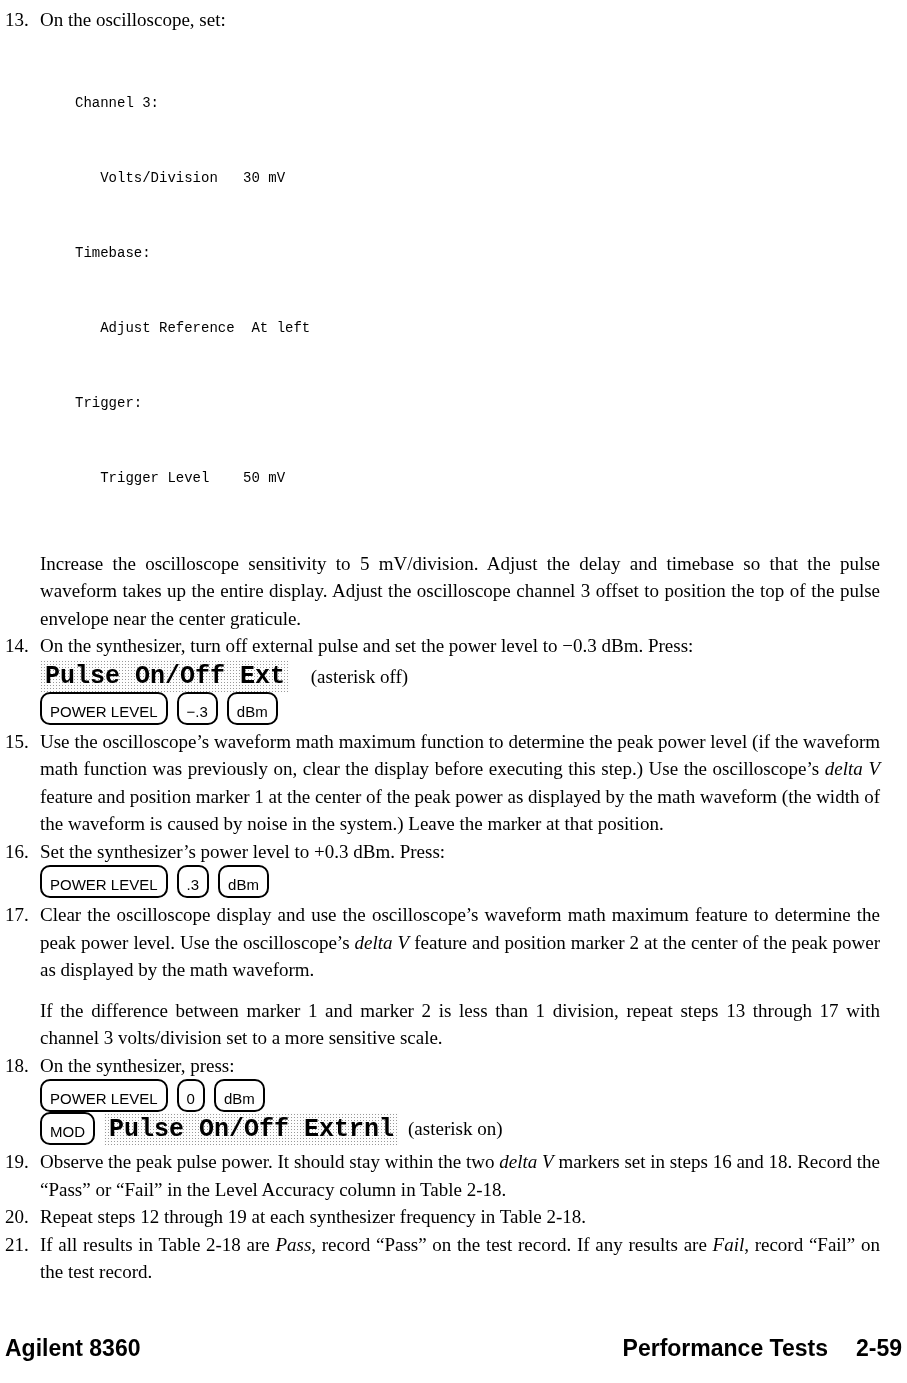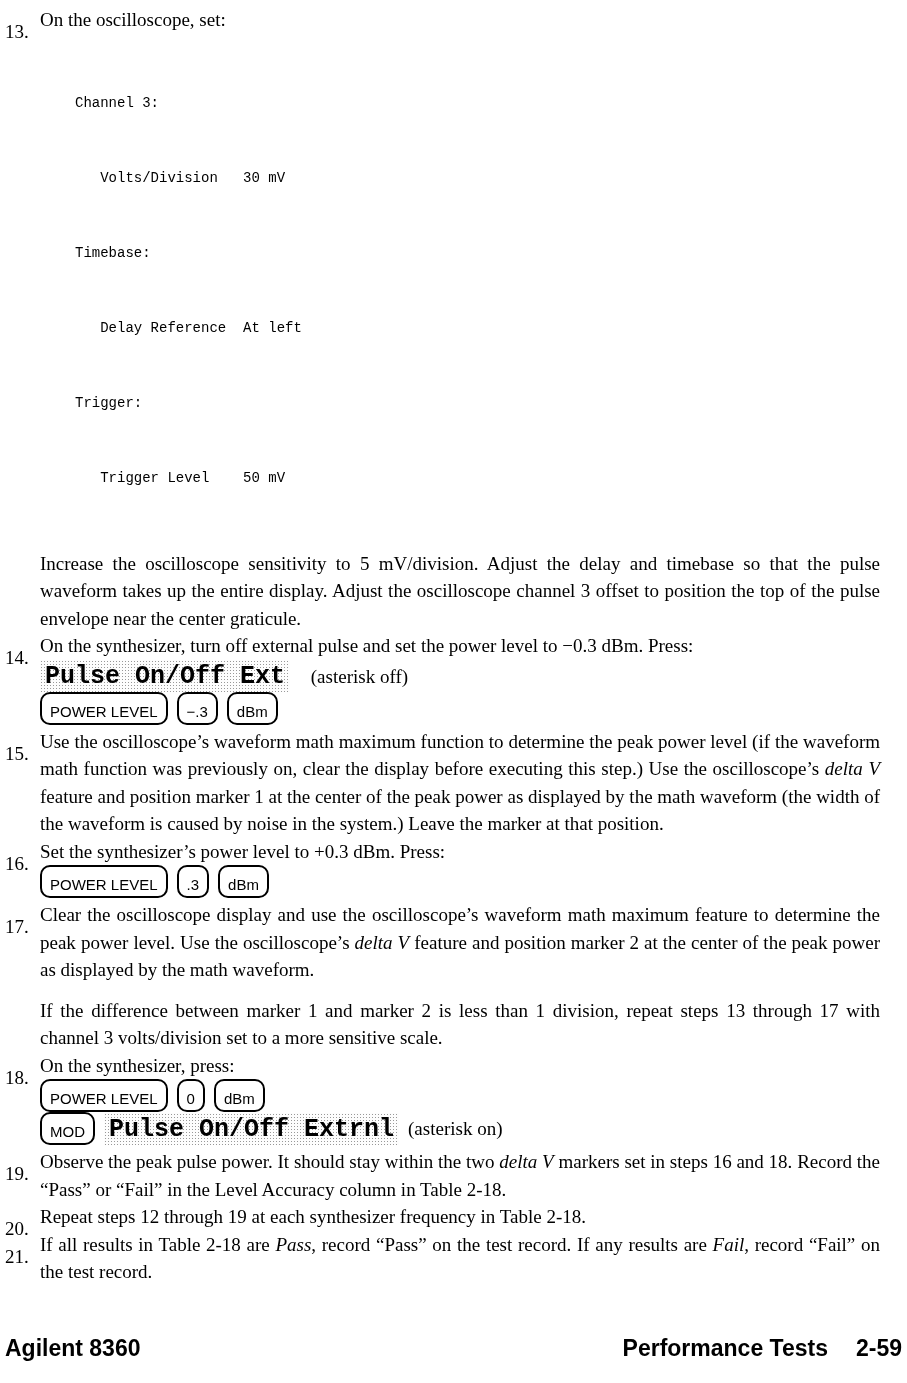--- a/index.html
+++ b/index.html
@@ -7,21 +7,21 @@
     position:relative;
     width:907px;height:1383px;
     background:#ffffff;color:#000;
     font-family:"Liberation Serif", serif;
     font-size:19px;
     box-sizing:border-box;
     overflow:hidden;
   }
   .content{padding:6px 27px 0 5px;}
   .step{position:relative;padding-left:35px;}
-  .num{position:absolute;left:0;top:12px;line-height:27.5px;}
+  .num{position:absolute;left:0;top:0;line-height:27.5px;}
   p.jtext{margin:0;line-height:27.5px;text-align:justify;}
   p.ltext{margin:0;line-height:27.5px;}
   .it{font-style:italic;}
   .codeblock{
     margin:7px 0 9px 35px;
     font-family:"Liberation Mono", monospace;
     font-size:14px;
     line-height:25px;
     white-space:pre;
     font-weight:500;
@@ -68,21 +68,21 @@
 <div class="page">
   <div class="content">
 
     <div class="step">
       <span class="num">13.</span>
       <p class="ltext">On the oscilloscope, set:</p>
       <div class="codeblock">
         <div class="codeline">Channel 3:</div>
         <div class="codeline">   Volts/Division   30 mV</div>
         <div class="codeline">Timebase:</div>
-        <div class="codeline">   Delay Reference  At left</div>
+        <div class="codeline">   Adjust Reference  At left</div>
         <div class="codeline">Trigger:</div>
         <div class="codeline">   Trigger Level    50 mV</div>
       </div>
       <p class="jtext">Increase the oscilloscope sensitivity to 5 mV/division. Adjust the delay and timebase so that the pulse waveform takes up the entire display. Adjust the oscilloscope channel 3 offset to position the top of the pulse envelope near the center graticule.</p>
     </div>
 
     <div class="step">
       <span class="num">14.</span>
       <p class="jtext">On the synthesizer, turn off external pulse and set the power level to −0.3 dBm. Press:</p>
       <p class="softrow">

